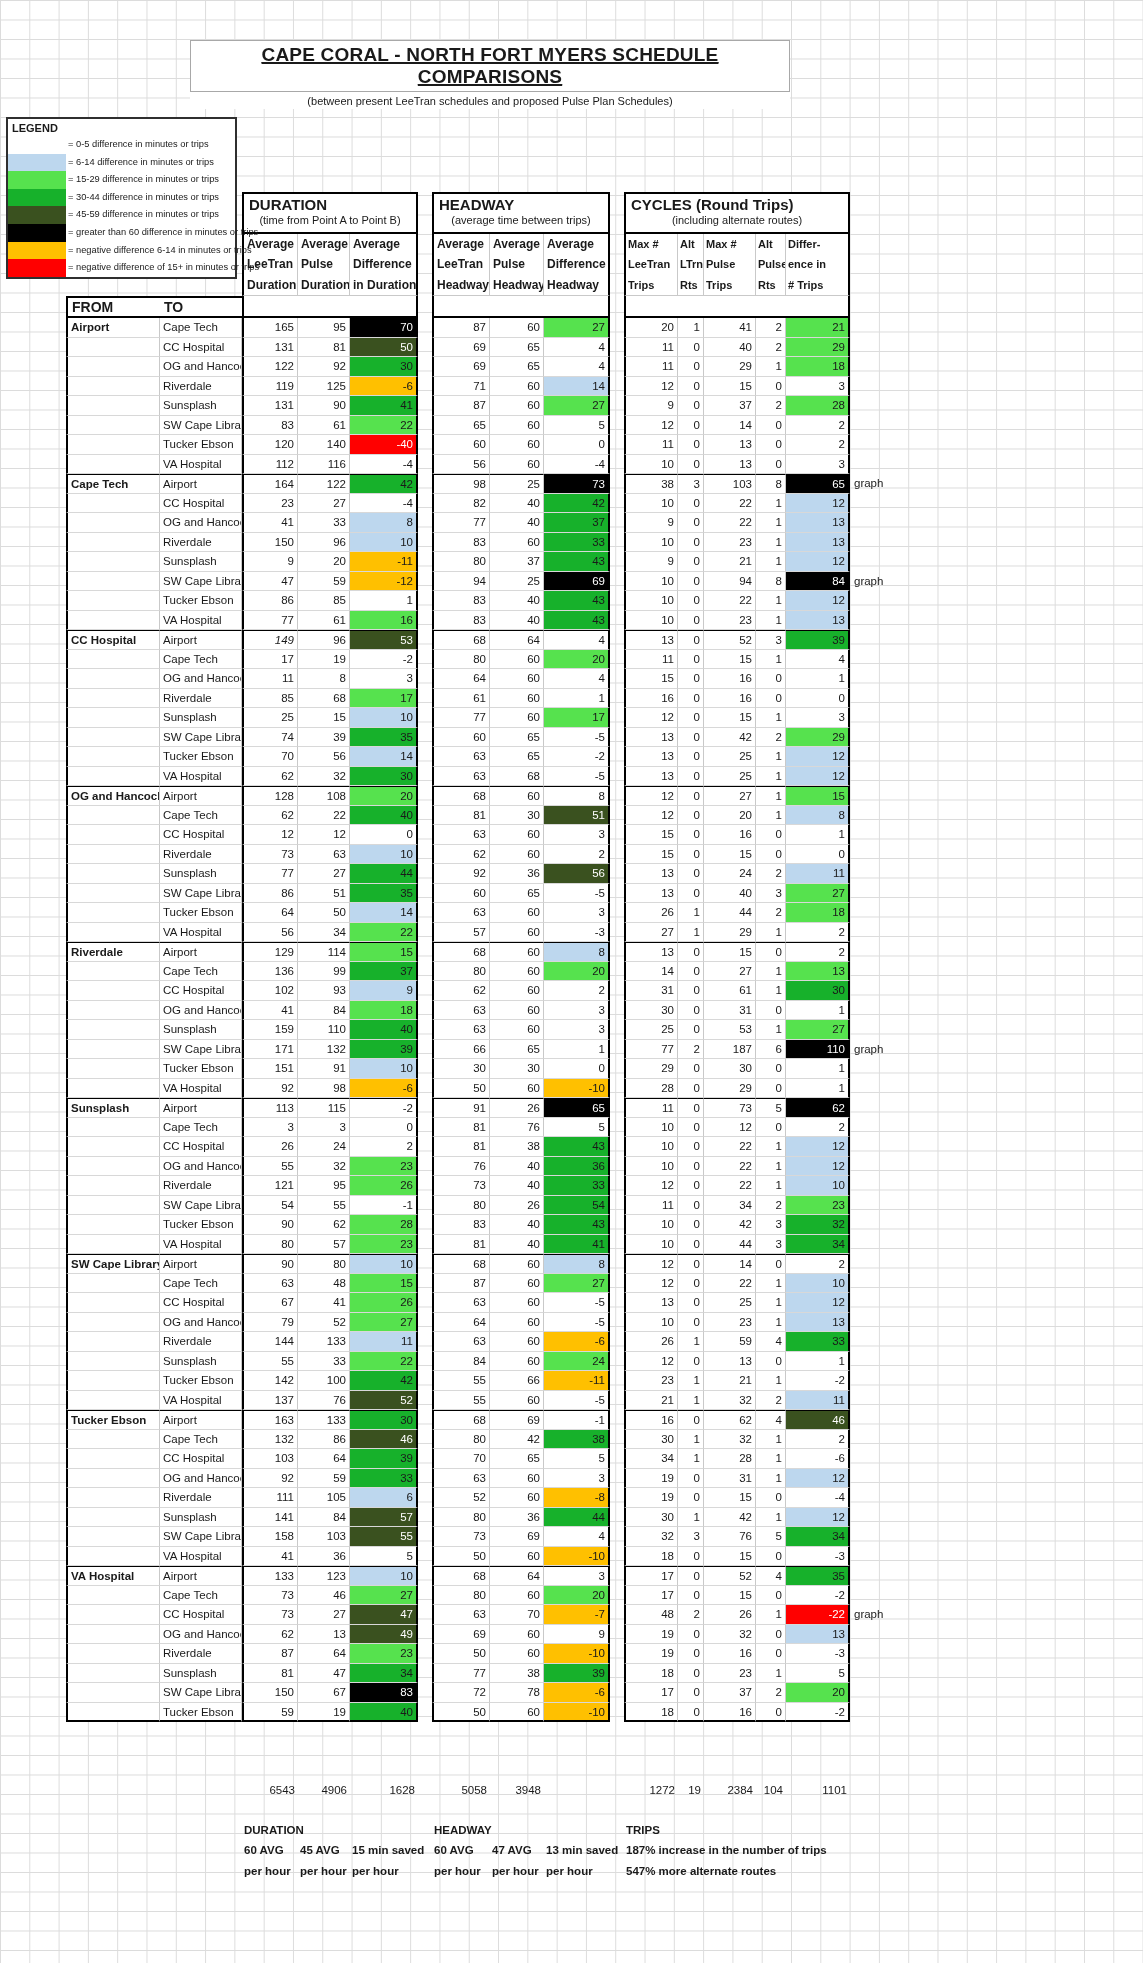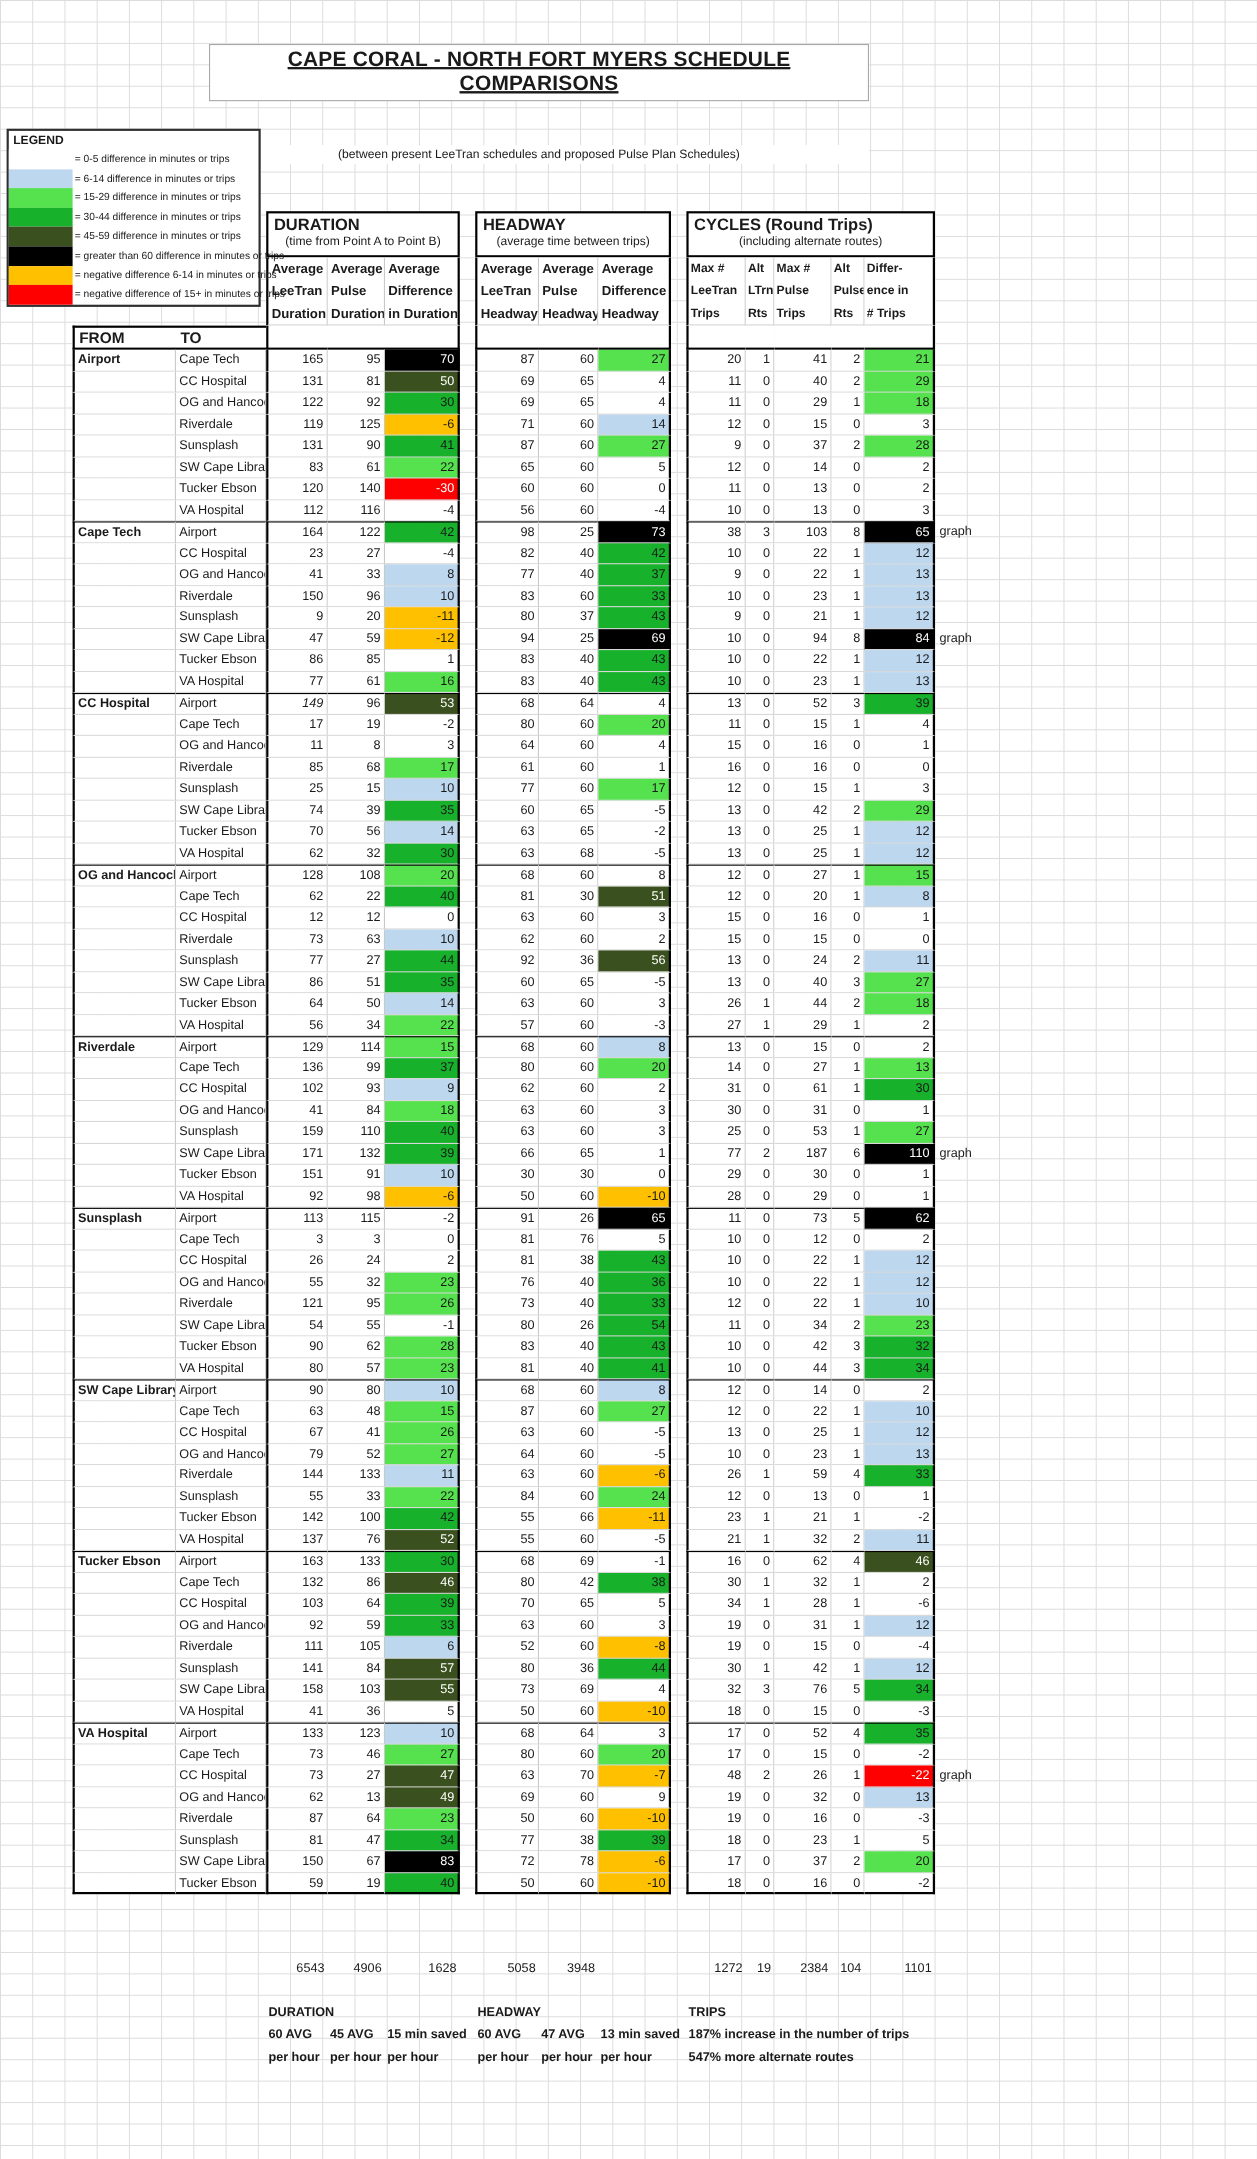--- a/index.html
+++ b/index.html
@@ -5,21 +5,21 @@
   html,body{margin:0;padding:0;}
   body{font-family:"Liberation Sans","DejaVu Sans",sans-serif;color:#1a1a1a;}
   .sheet{position:relative;width:1143px;height:1963px;background:#fff;
     background-image:linear-gradient(to right,#dcdcdc 1px,transparent 1px),
                      linear-gradient(to bottom,#dcdcdc 1px,transparent 1px);
     background-size:29.3px 19.5px;overflow:hidden;}
   
   .title-wrap{position:absolute;left:190px;top:40px;width:600px;text-align:center;z-index:3;}
   .title-box{background:#fff;border:1px solid #a8a8a8;padding:3px 6px;text-decoration:underline;}
   .title-box .t{font-size:19px;font-weight:700;text-decoration:underline;text-decoration-thickness:2px;letter-spacing:.2px;}
-  .subtitle{background:#fff;font-size:11px;padding:3px 0 2px 0;margin-top:40px;}
+  .subtitle{background:#fff;font-size:11px;padding:3px 0 2px 0;}
   
   .legend{position:absolute;left:6px;top:117px;width:227px;background:#fff;border:2px solid #2f2f2f;z-index:4;}
   .legend-title{font-size:11px;font-weight:700;padding:3px 4px 2px 4px;}
   .lg-row{display:flex;align-items:stretch;height:17.6px;}
   .lg-swatch{width:58px;flex:0 0 58px;}
   .lg-label{font-size:9.3px;line-height:17.6px;white-space:nowrap;padding-left:2px;}
   
   .sheet-grid{position:absolute;left:66px;top:192px;display:grid;z-index:2;
     grid-template-columns:94px 82px 56px 52px 68px 14px 58px 54px 66px 14px 54px 26px 52px 30px 64px 60px;
     grid-template-rows:42px 62px 22px repeat(72,19.5px) repeat(3,19.5px) 19.5px 19.5px repeat(3,20.5px);}
@@ -280,21 +280,21 @@
       <div class="dc num brB" style="grid-area: 9 / 9 / 10 / 10;">5</div>
       <div class="dc num bl" style="grid-area: 9 / 11 / 10 / 12;">12</div>
       <div class="dc num" style="grid-area: 9 / 12 / 10 / 13;">0</div>
       <div class="dc num" style="grid-area: 9 / 13 / 10 / 14;">14</div>
       <div class="dc num" style="grid-area: 9 / 14 / 10 / 15;">0</div>
       <div class="dc num brB" style="grid-area: 9 / 15 / 10 / 16;">2</div>
       <div class="dc lab from bl" style="grid-area: 10 / 1 / 11 / 2;"></div>
       <div class="dc lab to" style="grid-area: 10 / 2 / 11 / 3;">Tucker Ebson</div>
       <div class="dc num bl" style="grid-area: 10 / 3 / 11 / 4;">120</div>
       <div class="dc num" style="grid-area: 10 / 4 / 11 / 5;">140</div>
-      <div class="dc num brB" style="grid-area: 10 / 5 / 11 / 6; background: rgb(255, 0, 0); color: rgb(255, 255, 255);">-30</div>
+      <div class="dc num brB" style="grid-area: 10 / 5 / 11 / 6; background: rgb(255, 0, 0); color: rgb(255, 255, 255);">-40</div>
       <div class="dc num bl" style="grid-area: 10 / 7 / 11 / 8;">60</div>
       <div class="dc num" style="grid-area: 10 / 8 / 11 / 9;">60</div>
       <div class="dc num brB" style="grid-area: 10 / 9 / 11 / 10;">0</div>
       <div class="dc num bl" style="grid-area: 10 / 11 / 11 / 12;">11</div>
       <div class="dc num" style="grid-area: 10 / 12 / 11 / 13;">0</div>
       <div class="dc num" style="grid-area: 10 / 13 / 11 / 14;">13</div>
       <div class="dc num" style="grid-area: 10 / 14 / 11 / 15;">0</div>
       <div class="dc num brB" style="grid-area: 10 / 15 / 11 / 16;">2</div>
       <div class="dc lab from bl" style="grid-area: 11 / 1 / 12 / 2;"></div>
       <div class="dc lab to" style="grid-area: 11 / 2 / 12 / 3;">VA Hospital</div>

